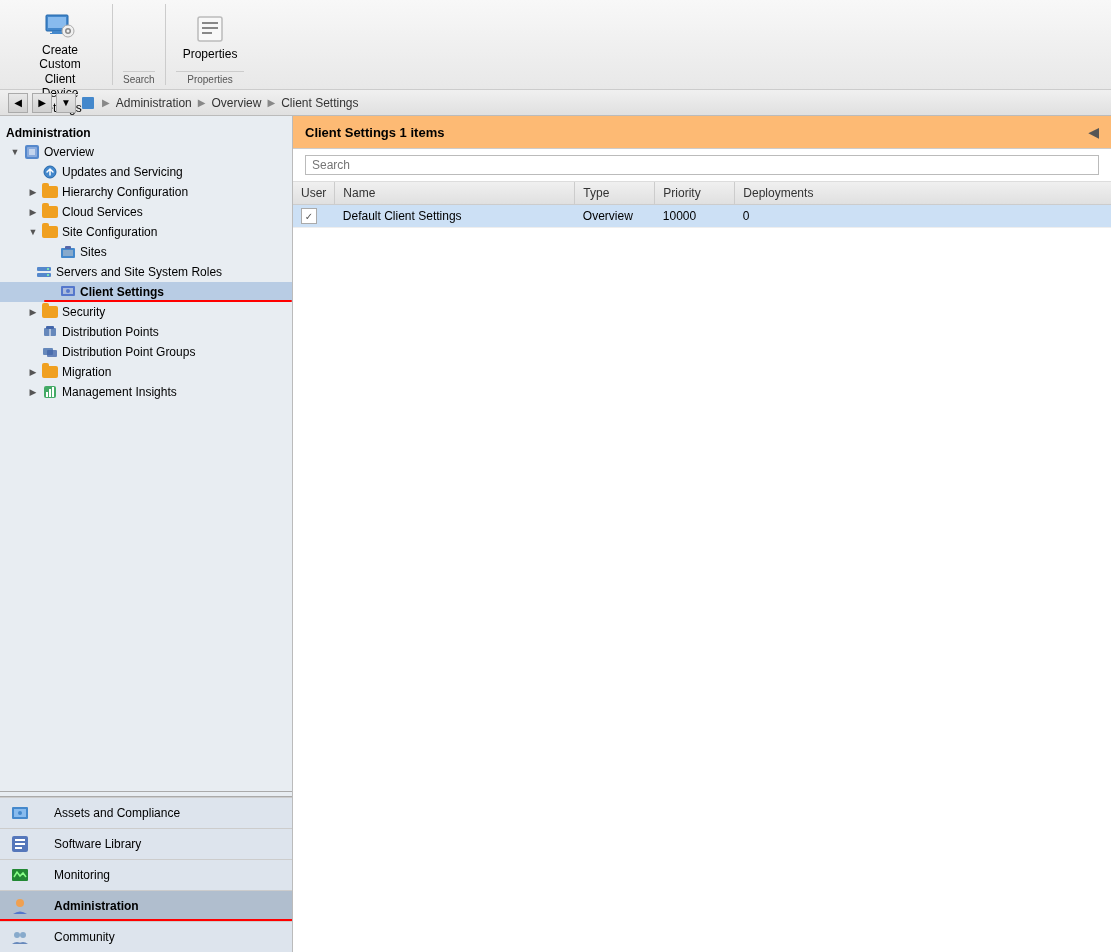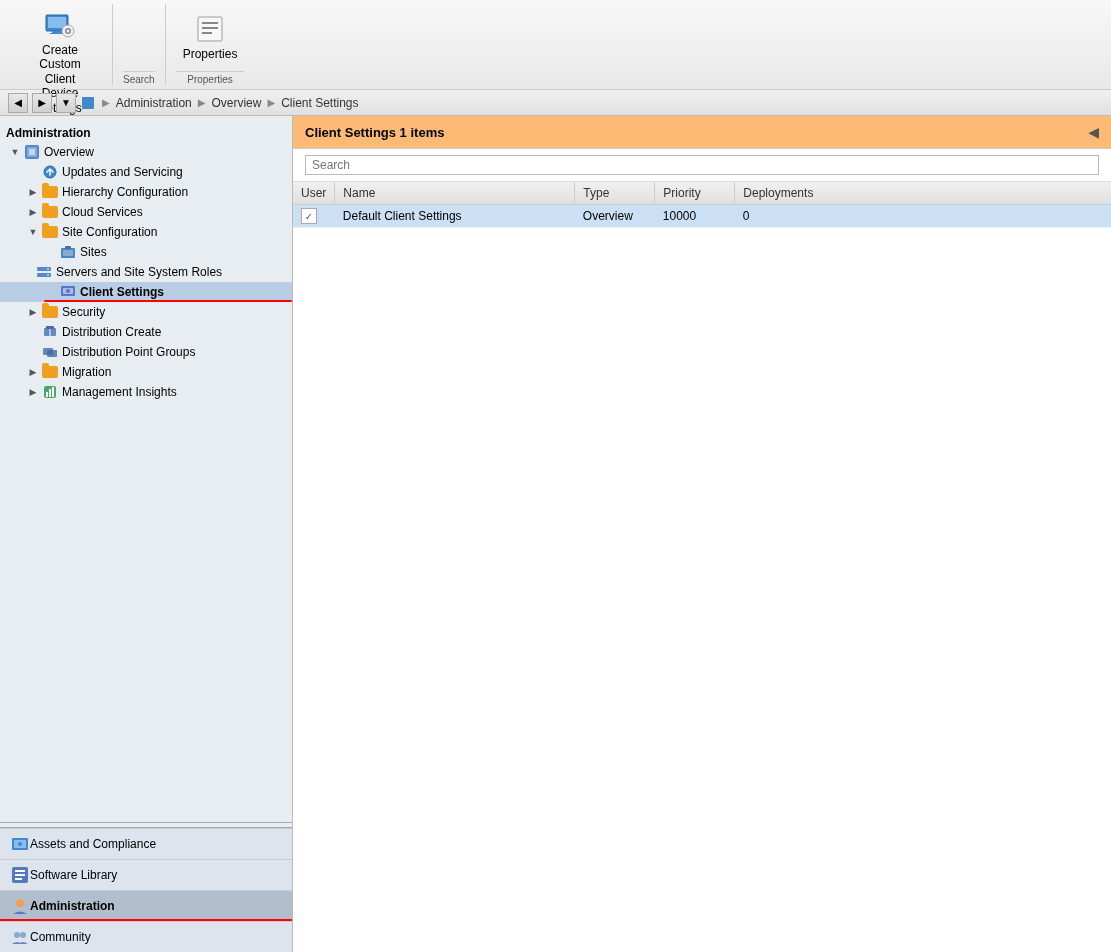--- a/index.html
+++ b/index.html
@@ -160,21 +160,21 @@
       background: #dde4ed;
     }
     .bottom-nav-item {
       display: flex;
       align-items: center;
       padding: 5px 10px;
       cursor: pointer;
       font-size: 12px;
       color: #000;
       border-top: 1px solid #ccc;
-      gap: 0;
+      gap: 24px;
     }
     .bottom-nav-item.active { background: #b0bece; font-weight: bold; }
     .bottom-nav-icon {
       width: 20px; height: 20px;
       display: flex; align-items: center; justify-content: center;
       flex-shrink: 0;
     }
 
     
     #content {
@@ -426,21 +426,21 @@
 
       <div class="tree-item" style="padding-left:26px">
         <div class="tree-expand"></div>
         <div class="tree-icon">
           <svg width="16" height="16" viewBox="0 0 16 16">
             <rect x="2" y="4" width="12" height="8" rx="1" fill="#6688bb"></rect>
             <rect x="4" y="2" width="8" height="3" rx="1" fill="#4466aa"></rect>
             <line x1="8" y1="5" x2="8" y2="12" stroke="#fff" stroke-width="1"></line>
           </svg>
         </div>
-        <span class="tree-label">Distribution Create</span>
+        <span class="tree-label">Distribution Points</span>
       </div>
 
       <div class="tree-item" style="padding-left:26px">
         <div class="tree-expand"></div>
         <div class="tree-icon">
           <svg width="16" height="16" viewBox="0 0 16 16">
             <rect x="1" y="4" width="10" height="7" rx="1" fill="#6688bb"></rect>
             <rect x="5" y="6" width="10" height="7" rx="1" fill="#4466aa" opacity="0.8"></rect>
           </svg>
         </div>
@@ -485,20 +485,29 @@
       <div class="bottom-nav-item">
         <div class="bottom-nav-icon">
           <svg width="20" height="20" viewBox="0 0 20 20">
             <rect x="2" y="2" width="16" height="16" rx="2" fill="#5577bb"></rect>
             <rect x="5" y="5" width="10" height="2" fill="#fff"></rect>
             <rect x="5" y="9" width="10" height="2" fill="#fff"></rect>
             <rect x="5" y="13" width="7" height="2" fill="#fff"></rect>
           </svg>
         </div>
         <span class="tree-label">Software Library</span>
+      </div>
+      <div class="bottom-nav-item">
+        <div class="bottom-nav-icon">
+          <svg width="20" height="20" viewBox="0 0 20 20">
+            <rect x="2" y="4" width="16" height="12" rx="1" fill="#228833"></rect>
+            <path d="M4 12 L7 7 L10 11 L13 8 L16 12" fill="none" stroke="#88ff88" stroke-width="1.5"></path>
+          </svg>
+        </div>
+        <span class="tree-label">Monitoring</span>
       </div>
       <div class="bottom-nav-item active" style="position:relative;">
         <div class="bottom-nav-icon">
           <svg width="20" height="20" viewBox="0 0 20 20">
             <circle cx="10" cy="7" r="4" fill="#f0a050"></circle>
             <path d="M3 18 Q10 13 17 18" fill="#5577cc"></path>
           </svg>
         </div>
         <span class="tree-label">Administration</span>
 

